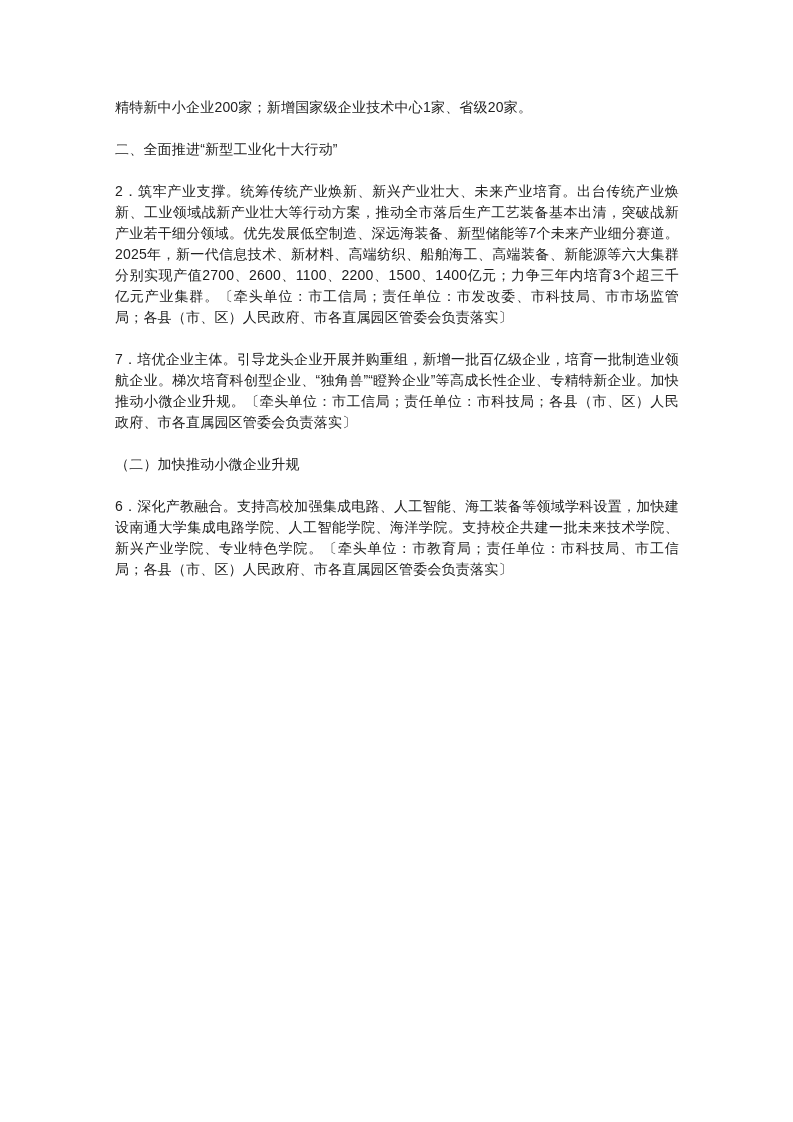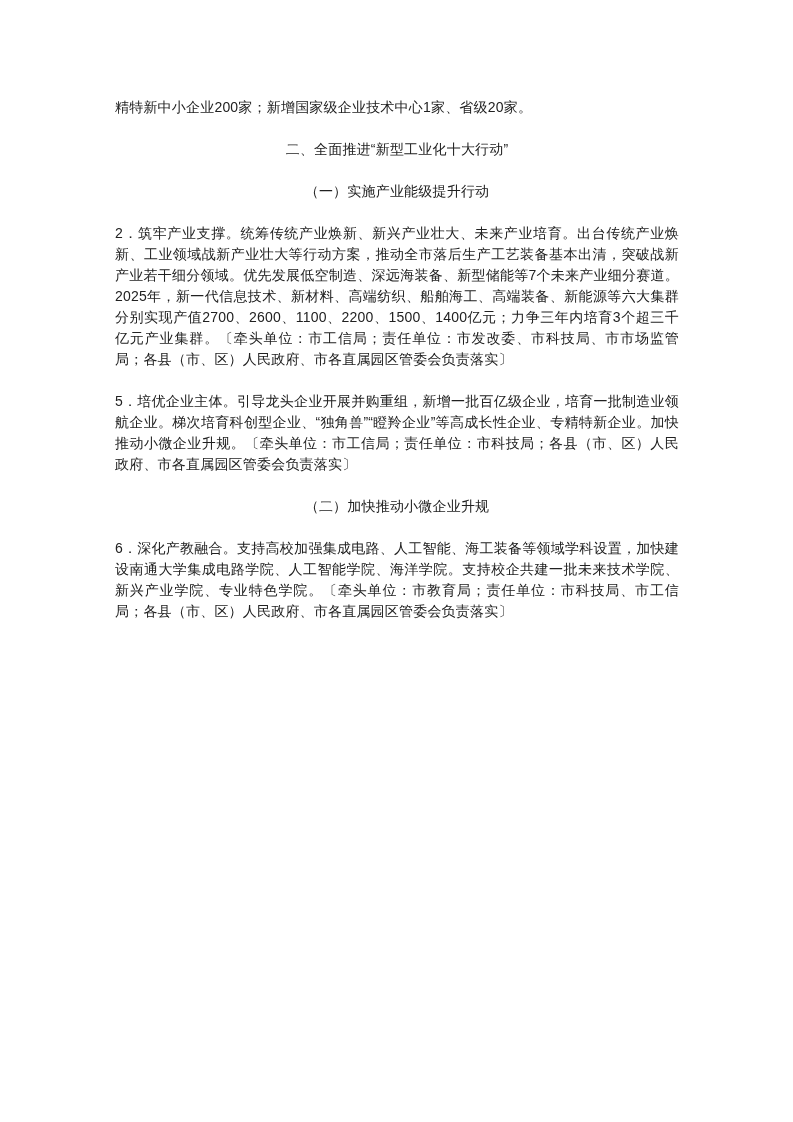--- a/index.html
+++ b/index.html
@@ -19,27 +19,26 @@
     line-height: 21px;
     overflow: hidden;
   }
   .para {
     text-align: justify;
     margin-bottom: 21px;
     letter-spacing: 0.2px;
     word-break: break-all;
   }
   .heading, .subheading {
-    text-align: center;
+    text-align: left;
   }
 </style>
 </head>
 <body>
 
 <div class="doc-page">
   <p class="para">精特新中小企业200家；新增国家级企业技术中心1家、省级20家。</p>
   <p class="para heading">二、全面推进“新型工业化十大行动”</p>
-  <p class="para subheading">（一）实施产业能级提升行动</p>
   <p class="para">2．筑牢产业支撑。统筹传统产业焕新、新兴产业壮大、未来产业培育。出台传统产业焕新、工业领域战新产业壮大等行动方案，推动全市落后生产工艺装备基本出清，突破战新产业若干细分领域。优先发展低空制造、深远海装备、新型储能等7个未来产业细分赛道。2025年，新一代信息技术、新材料、高端纺织、船舶海工、高端装备、新能源等六大集群分别实现产值2700、2600、1100、2200、1500、1400亿元；力争三年内培育3个超三千亿元产业集群。〔牵头单位：市工信局；责任单位：市发改委、市科技局、市市场监管局；各县（市、区）人民政府、市各直属园区管委会负责落实〕</p>
-  <p class="para">5．培优企业主体。引导龙头企业开展并购重组，新增一批百亿级企业，培育一批制造业领航企业。梯次培育科创型企业、“独角兽”“瞪羚企业”等高成长性企业、专精特新企业。加快推动小微企业升规。〔牵头单位：市工信局；责任单位：市科技局；各县（市、区）人民政府、市各直属园区管委会负责落实〕</p>
+  <p class="para">7．培优企业主体。引导龙头企业开展并购重组，新增一批百亿级企业，培育一批制造业领航企业。梯次培育科创型企业、“独角兽”“瞪羚企业”等高成长性企业、专精特新企业。加快推动小微企业升规。〔牵头单位：市工信局；责任单位：市科技局；各县（市、区）人民政府、市各直属园区管委会负责落实〕</p>
   <p class="para subheading">（二）加快推动小微企业升规</p>
   <p class="para">6．深化产教融合。支持高校加强集成电路、人工智能、海工装备等领域学科设置，加快建设南通大学集成电路学院、人工智能学院、海洋学院。支持校企共建一批未来技术学院、新兴产业学院、专业特色学院。〔牵头单位：市教育局；责任单位：市科技局、市工信局；各县（市、区）人民政府、市各直属园区管委会负责落实〕</p>
 </div>
 
 </body></html>

